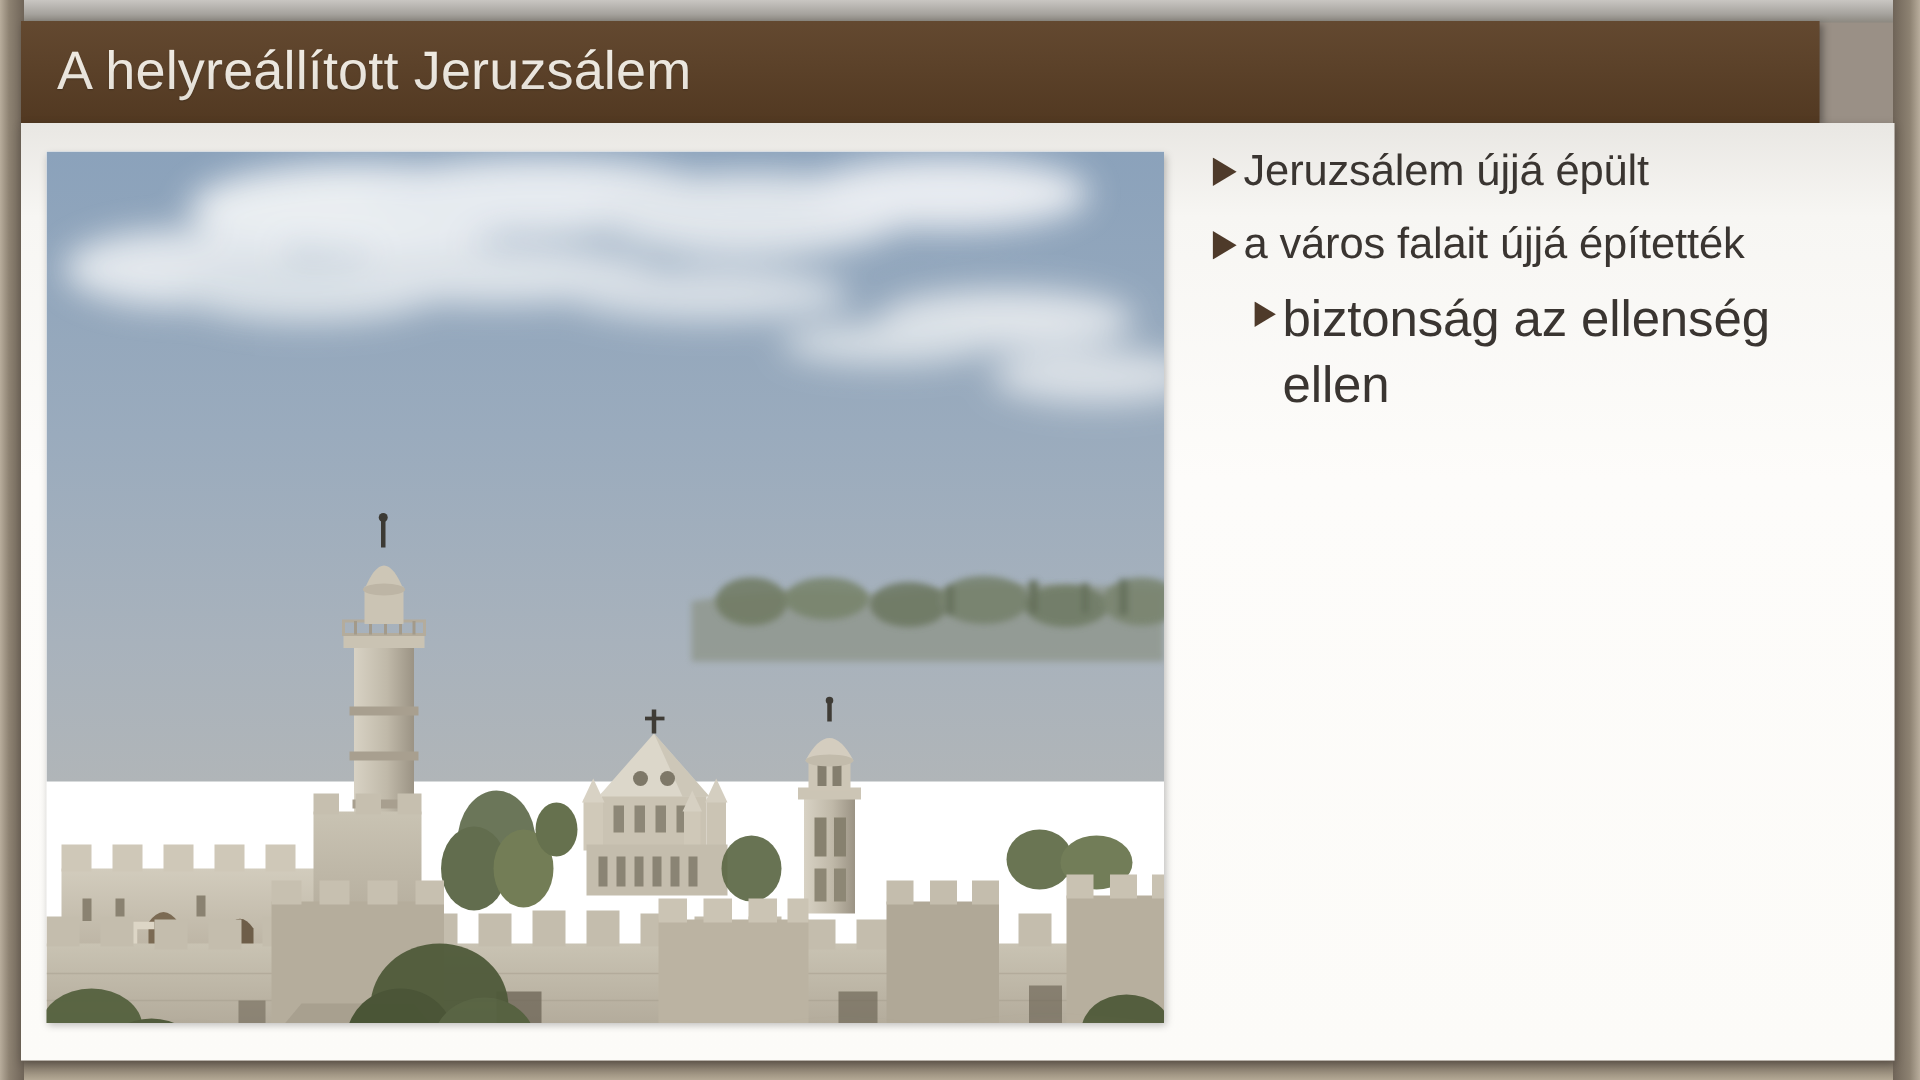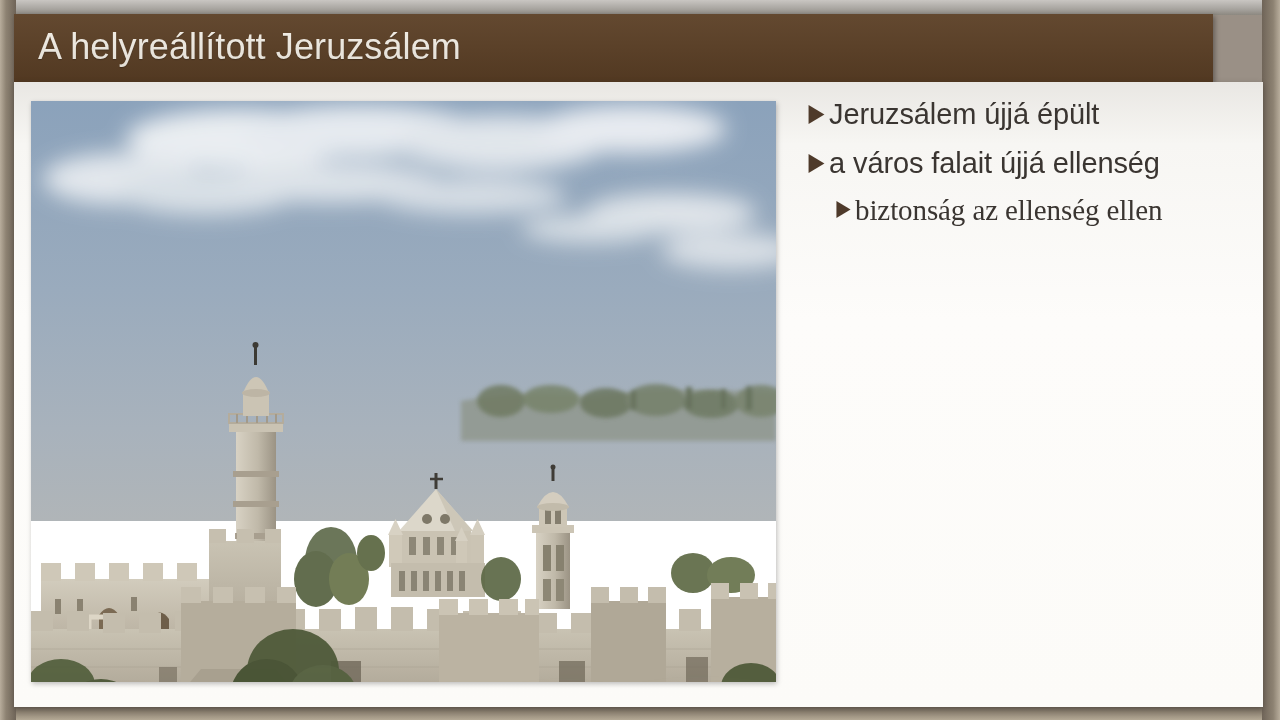--- a/index.html
+++ b/index.html
@@ -118,22 +118,21 @@
   .level-2 .bullet-mark { margin-top: 9px; }
 
   .bullet-text {
     font-size: 29px;
     line-height: 1.28;
     font-weight: 400;
     color: #3a3531;
     letter-spacing: -.1px;
   }
   .level-2 .bullet-text {
-    font-size: 29px;
-    font-family: Liberation Serif, serif;
+    font-size: 34px;
   }
 </style>
 </head>
 <body>
 
 <div id="slide-root">
 
   <div id="title-band">
     <div id="title-text">A helyreállított Jeruzsálem</div>
   </div>
@@ -451,21 +450,21 @@
         <span class="bullet-text">Jeruzsálem újjá épült</span>
       </div>
 
 
       <div class="bullet-row level-1">
         <span class="bullet-mark">
           <svg viewBox="0 0 10 12" aria-hidden="true">
               <polygon points="0,0 10,6 0,12" fill="currentColor"></polygon>
             </svg>
         </span>
-        <span class="bullet-text">a város falait újjá ellenség</span>
+        <span class="bullet-text">a város falait újjá építették</span>
       </div>
 
       <div class="bullet-row level-2">
         <span class="bullet-mark">
           <svg viewBox="0 0 10 12" aria-hidden="true">
               <polygon points="0,0 10,6 0,12" fill="currentColor"></polygon>
             </svg>
         </span>
         <span class="bullet-text">biztonság az ellenség ellen</span>
       </div>

